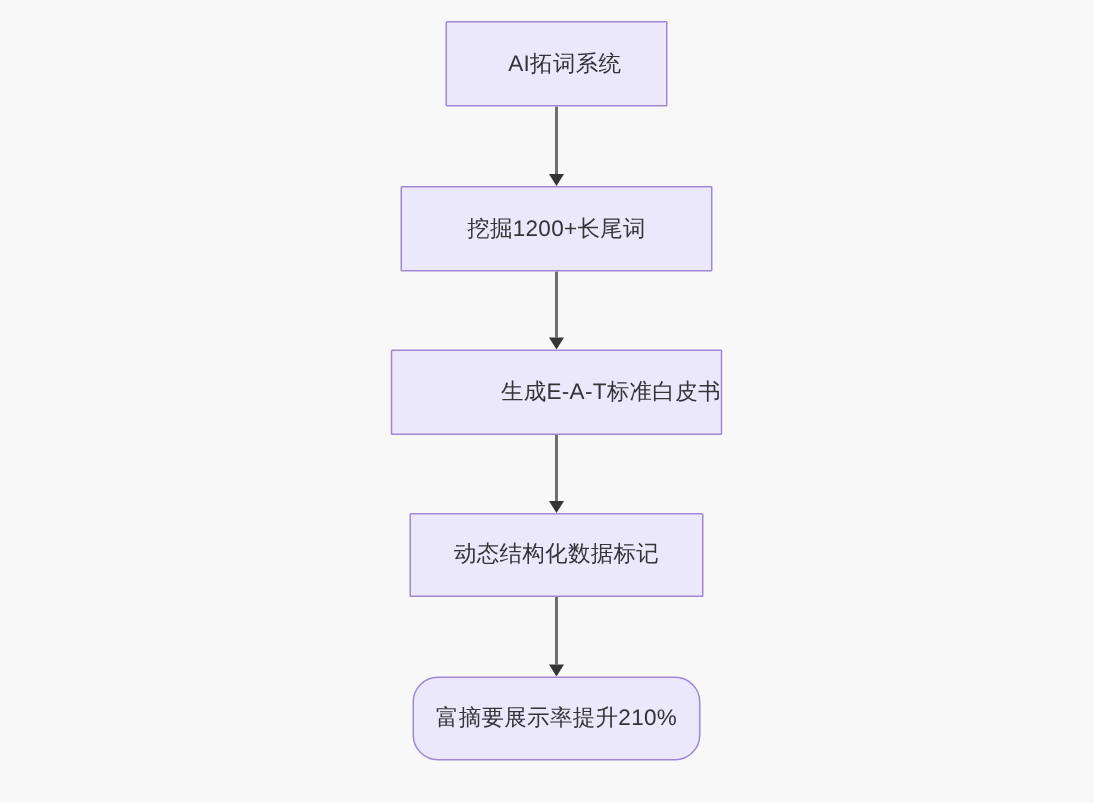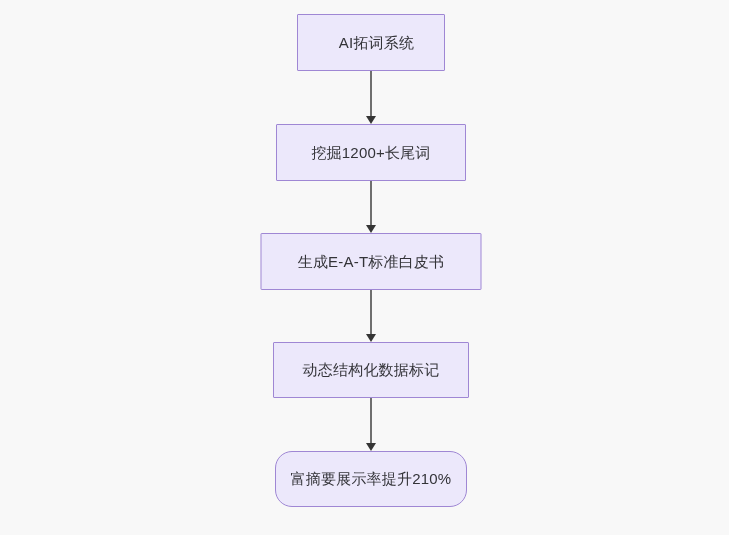--- a/index.html
+++ b/index.html
@@ -84,25 +84,25 @@
 
   <div class="edge" style="left:371px; top:398px; height:53px; width:14px;">
     <div class="edge-line" style="height:45px;"></div>
     <div class="edge-arrow"></div>
   </div>
 
   <div class="node" style="left:371px; top:14px; width:148px; height:57px;padding-left:11px;">
     <span class="node-label">AI拓词系统</span>
   </div>
 
-  <div class="node" style="left:371px; top:124px; width:190px; height:57px;">
+  <div class="node" style="left:371px; top:124px; width:208px; height:57px;">
     <span class="node-label">挖掘1200+长尾词</span>
   </div>
 
-  <div class="node" style="left:371px; top:233px; width:221px; height:57px;">
+  <div class="node" style="left:371px; top:233px; width:221px; height:57px;justify-content:flex-end;">
     <span class="node-label">生成E-A-T标准白皮书</span>
   </div>
 
   <div class="node" style="left:371px; top:342px; width:196px; height:56px;">
     <span class="node-label">动态结构化数据标记</span>
   </div>
 
   <div class="node" style="left:371px; top:451px; width:192px; height:56px;border-radius:17px;">
     <span class="node-label">富摘要展示率提升210%</span>
   </div>

